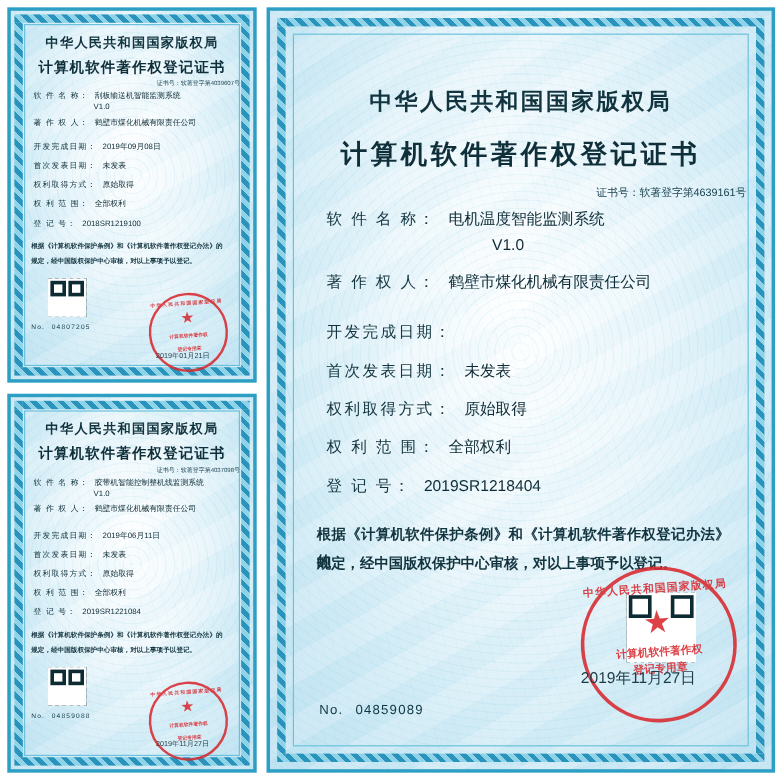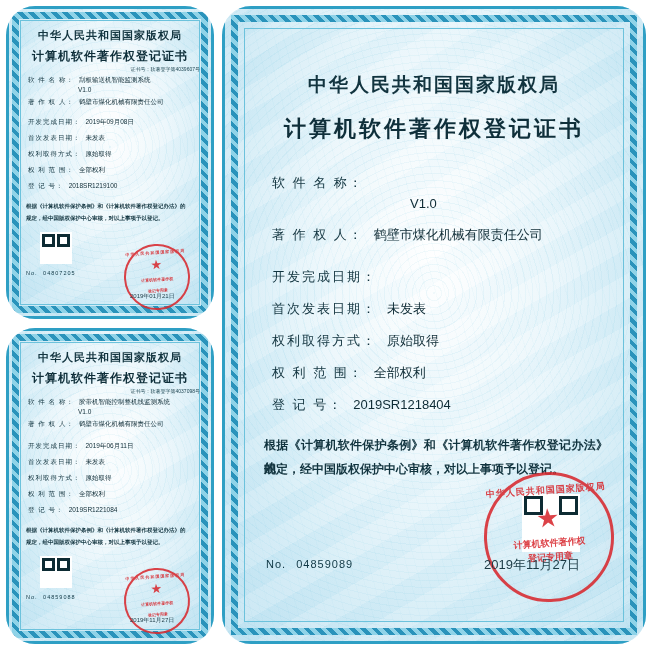--- a/index.html
+++ b/index.html
@@ -19,21 +19,20 @@
     background: #ffffff;
   }
 
   
   .cert {
     position: absolute;
     background:
       radial-gradient(ellipse at 50% 40%, #ffffff 0%, #eaf6fb 38%, #cfeaf5 70%, #bfe2f1 100%);
     box-sizing: border-box;
     overflow: hidden;
-    border-radius: 29px;
   }
   .cert .outer-border {
     position: absolute;
     inset: 0;
     border: 3px solid #2e9fc4;
     box-sizing: border-box;
   }
   .cert .greek-border {
     position: absolute;
     box-sizing: border-box;
@@ -172,23 +171,27 @@
     <div class="watermark"></div>
     <div class="outer-border"></div>
     <div class="greek-border"></div>
     <div class="inner-line"></div>
 
     <div class="content">
       <div class="title-cn" style="position:absolute;left:30px;top:66px;width:364px;font-size:19px;">中华人民共和国国家版权局</div>
 
       <div class="title-cn2" style="position:absolute;left:24px;top:108px;width:376px;font-size:22px;">计算机软件著作权登记证书</div>
 
+      <div style="position:absolute;left:230px;top:148px;width:170px;font-size:9px;text-align:right;color:#1d4450;">
+        <span>证书号：</span><span>软著登字第4639161号</span>
+      </div>
 
       <div class="row" style="position:absolute;left:50px;top:168px;font-size:13px;">
         <span class="lbl">软 件 名 称：</span>
+        <span class="val">电机温度智能监测系统</span>
       </div>
       <div style="position:absolute;left:188px;top:190px;font-size:13px;color:#0e2b35;">V1.0</div>
 
       <div class="row" style="position:absolute;left:50px;top:220px;font-size:13px;">
         <span class="lbl">著 作 权 人：</span>
         <span class="val">鹤壁市煤化机械有限责任公司</span>
       </div>
 
       <div class="row" style="position:absolute;left:50px;top:262px;font-size:13px;">
         <span class="lbl">开发完成日期：</span>
@@ -219,21 +222,21 @@
 
       <div class="qr" style="left:300px;top:488px;width:58px;height:58px;"></div>
 
       <div class="seal" style="left:262px;top:466px;width:124px;height:124px;font-size:9px;">
         <div class="arc-top">中华人民共和国国家版权局</div>
         <div class="star" style="font-size:26px;margin-top:-6px;">★</div>
         <div class="body">计算机软件著作权</div>
         <div class="body" style="margin-top:1px;">登记专用章</div>
       </div>
 
-      <div class="serial" style="position:absolute;left:44px;top:552px;font-size:11px;">
+      <div class="serial" style="position:absolute;left:44px;top:580px;font-size:11px;">
         <span>No.</span>
         <span style="margin-left:6px;">04859089</span>
       </div>
 
       <div class="date-red" style="position:absolute;left:262px;top:550px;font-size:13px;">2019年11月27日</div>
     </div>
   </div>
 
   <div class="cert" id="cert-small-1">
     <div class="guilloche"></div>

